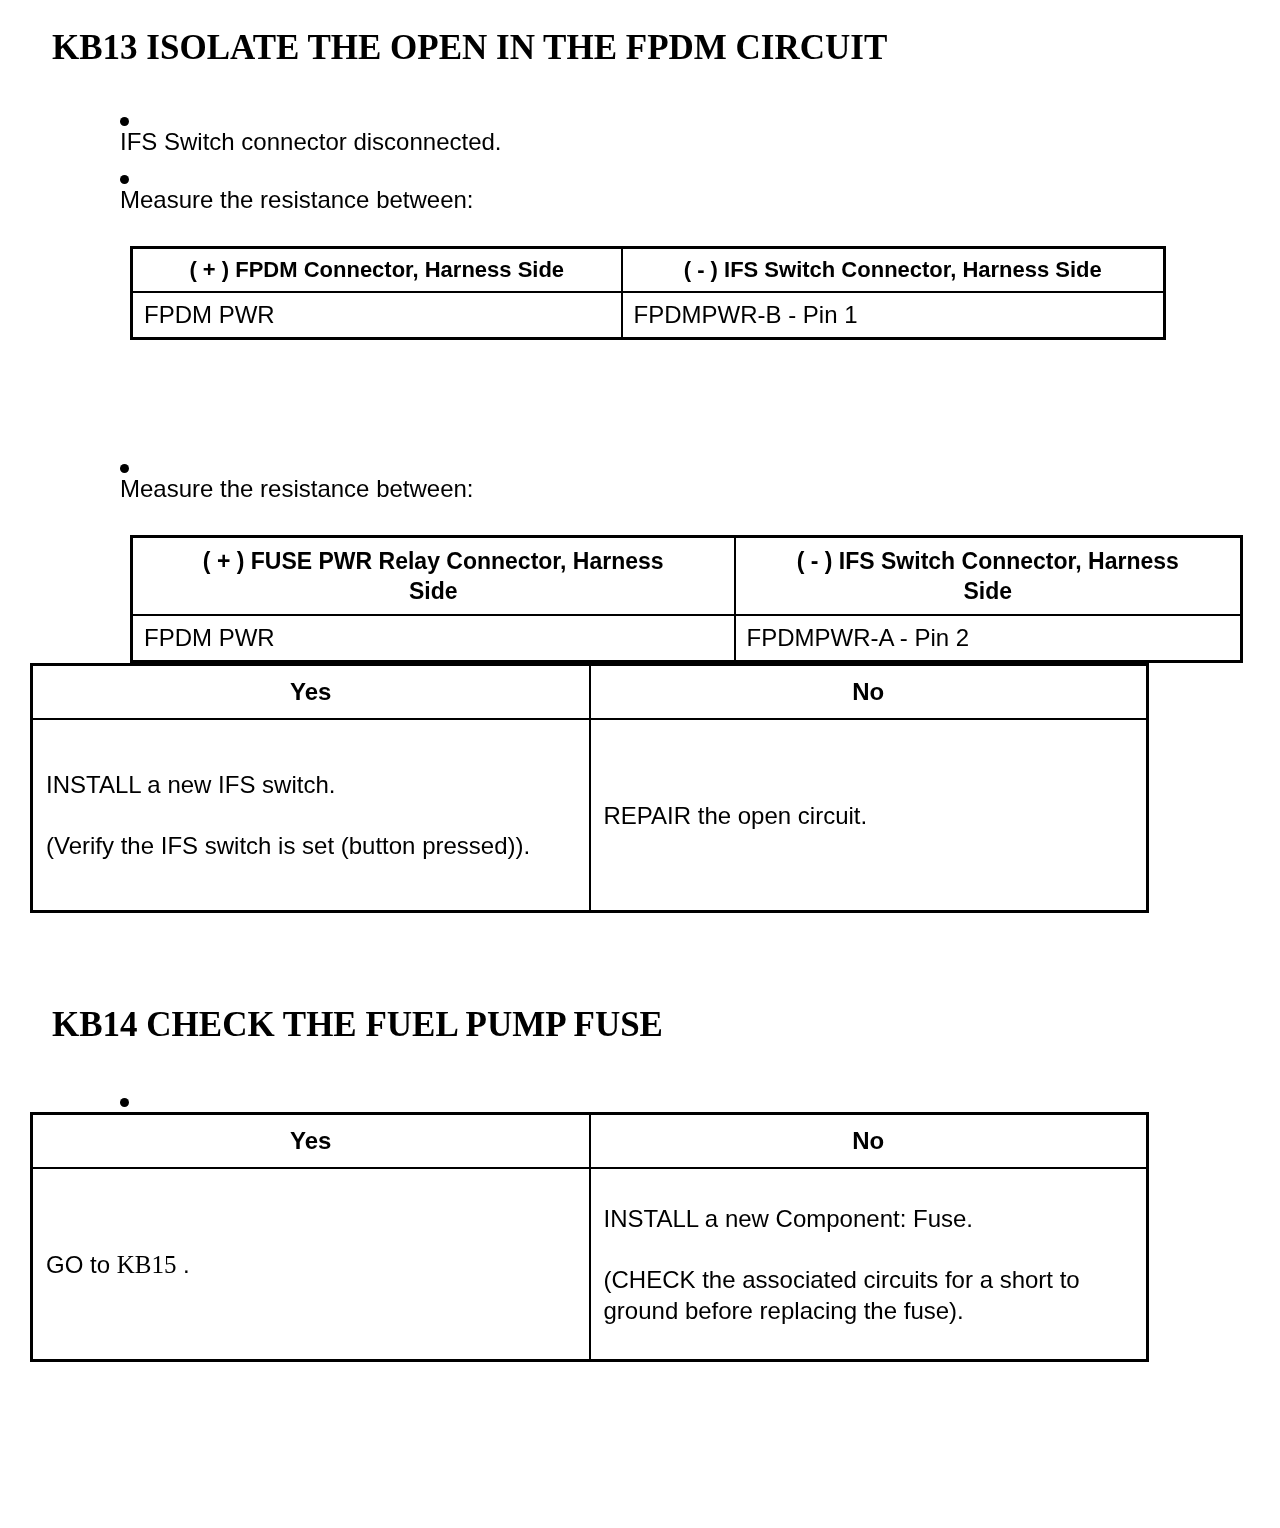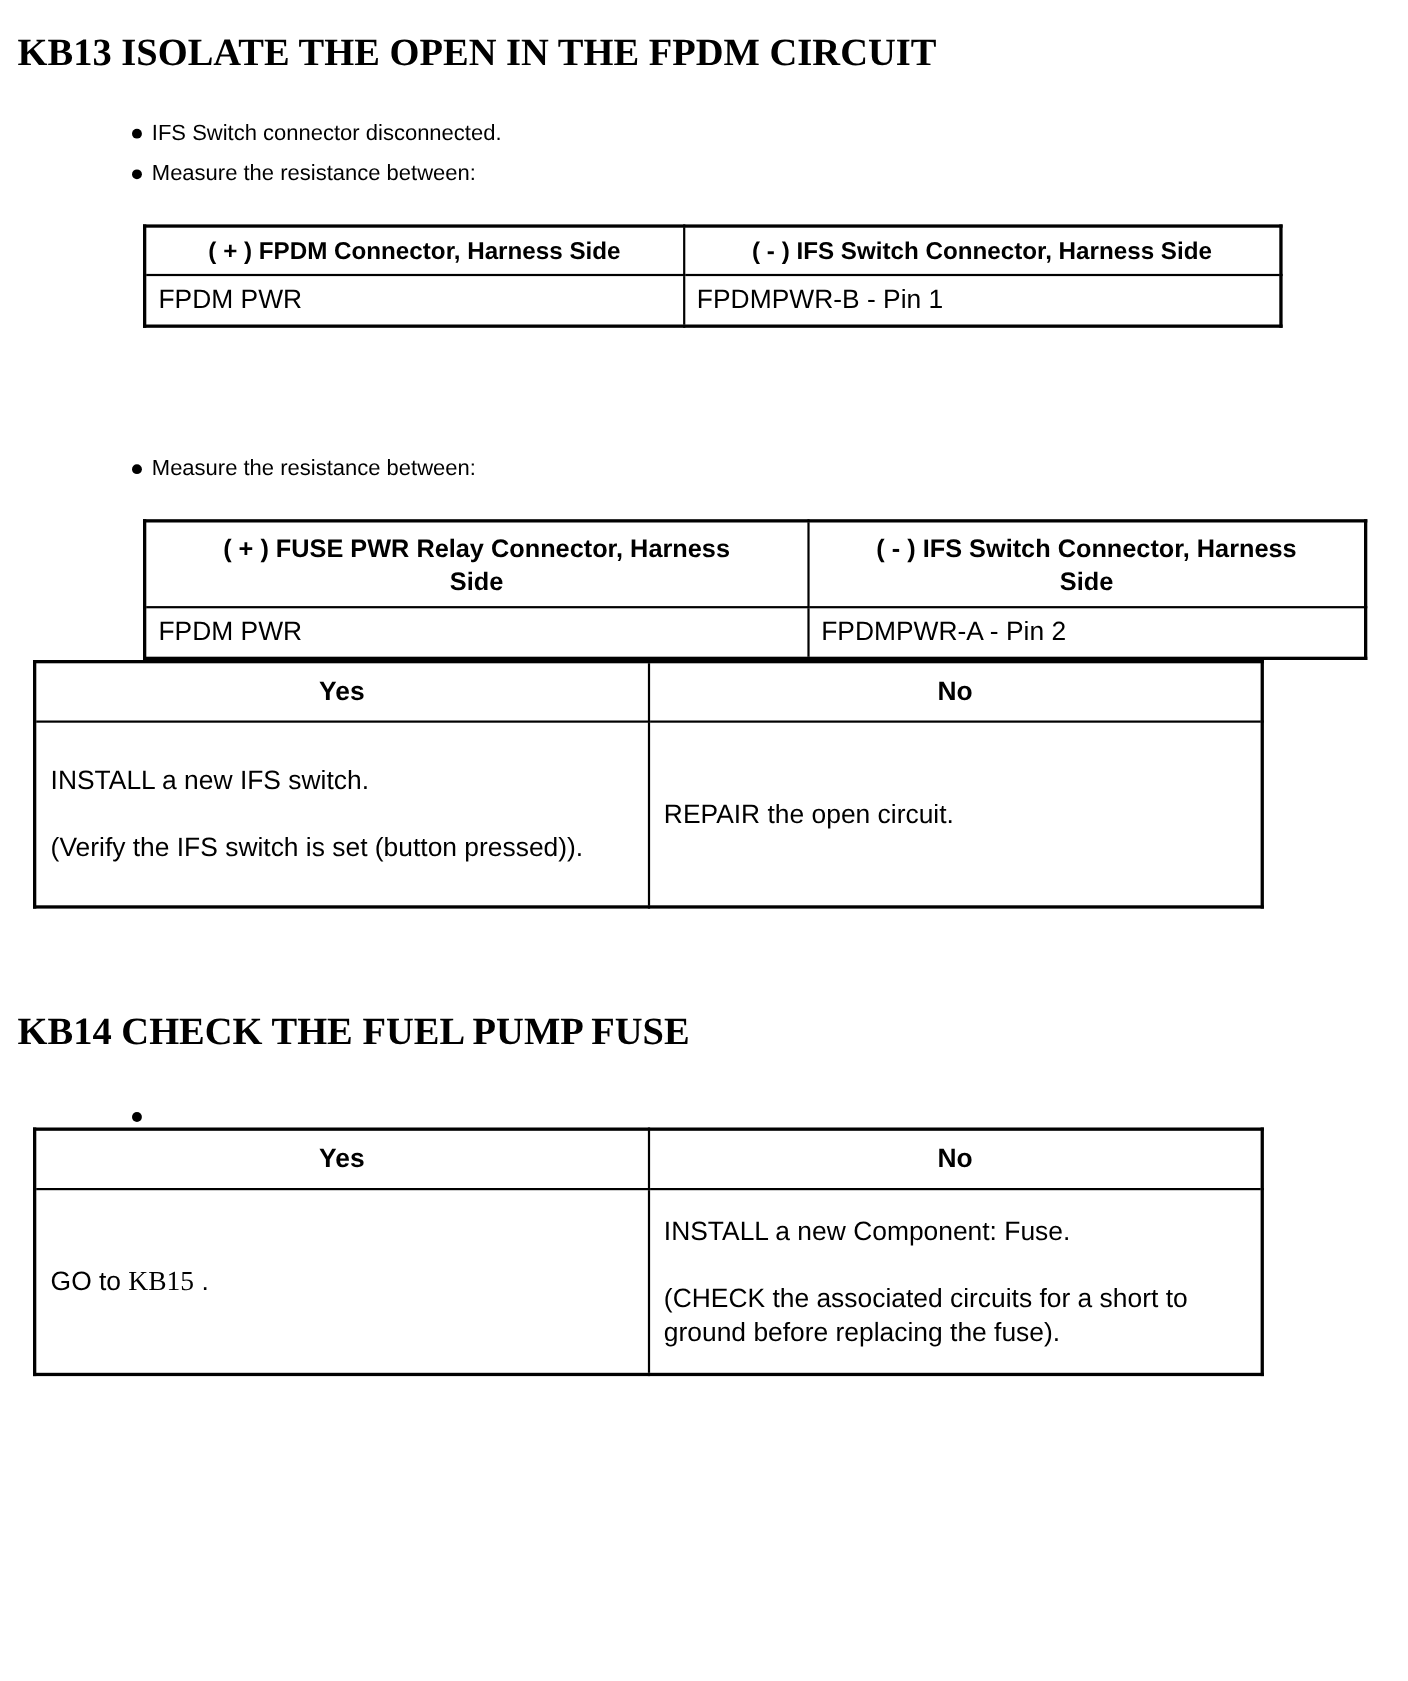--- a/index.html
+++ b/index.html
@@ -12,35 +12,36 @@
     width: 1280px;
     min-height: 1528px;
     background: #ffffff;
     overflow: hidden;
   }
   .section-heading {
     font-family: "Liberation Serif", serif;
     font-weight: bold;
     font-size: 35px;
     line-height: 1.12;
-    margin-left: 16px;
+    margin-left: 52px;
   }
   .kb13-title { margin-top: 28px; }
   .kb14-title { margin-top: 92px; }
 
   .bullet-list { margin-left: 120px; }
   .bl-1 { margin-top: 38px; }
   .bl-2 { margin-top: 112px; }
   .bl-3 { margin-top: 42px; }
   .bullet-row {
     display: flex;
     align-items: flex-start;
     margin-bottom: 5px;
-    font-size: 20px;
+    font-size: 24px;
     line-height: 32px;
+    flex-direction: column;
   }
   .dot {
     flex: none;
     width: 9px; height: 9px;
     border-radius: 50%;
     background: #000;
     margin: 12px 9px 0 0;
   }
 
   table {
@@ -65,21 +66,21 @@
 
   .question {
     font-size: 24px;
     font-weight: bold;
     margin: 30px 0 8px 36px;
   }
   .q2 { margin-top: 28px; }
 
   .decision { width: 1116px; margin-left: 30px; table-layout: fixed; }
   .decision th { height: 44px; padding: 4px; }
-  .decision td { height: 142px; padding: 12px 13px; line-height: 31px; }
+  .decision td { height: 142px; padding: 24px 13px; line-height: 31px; }
   .para-gap { margin-top: 30px; }
 
   .note {
     font-family: "Liberation Serif", serif;
     font-size: 28px;
     line-height: 40px;
     margin: 40px 0 0 140px;
     width: 1035px;
   }
   .note-label { font-weight: bold; }

